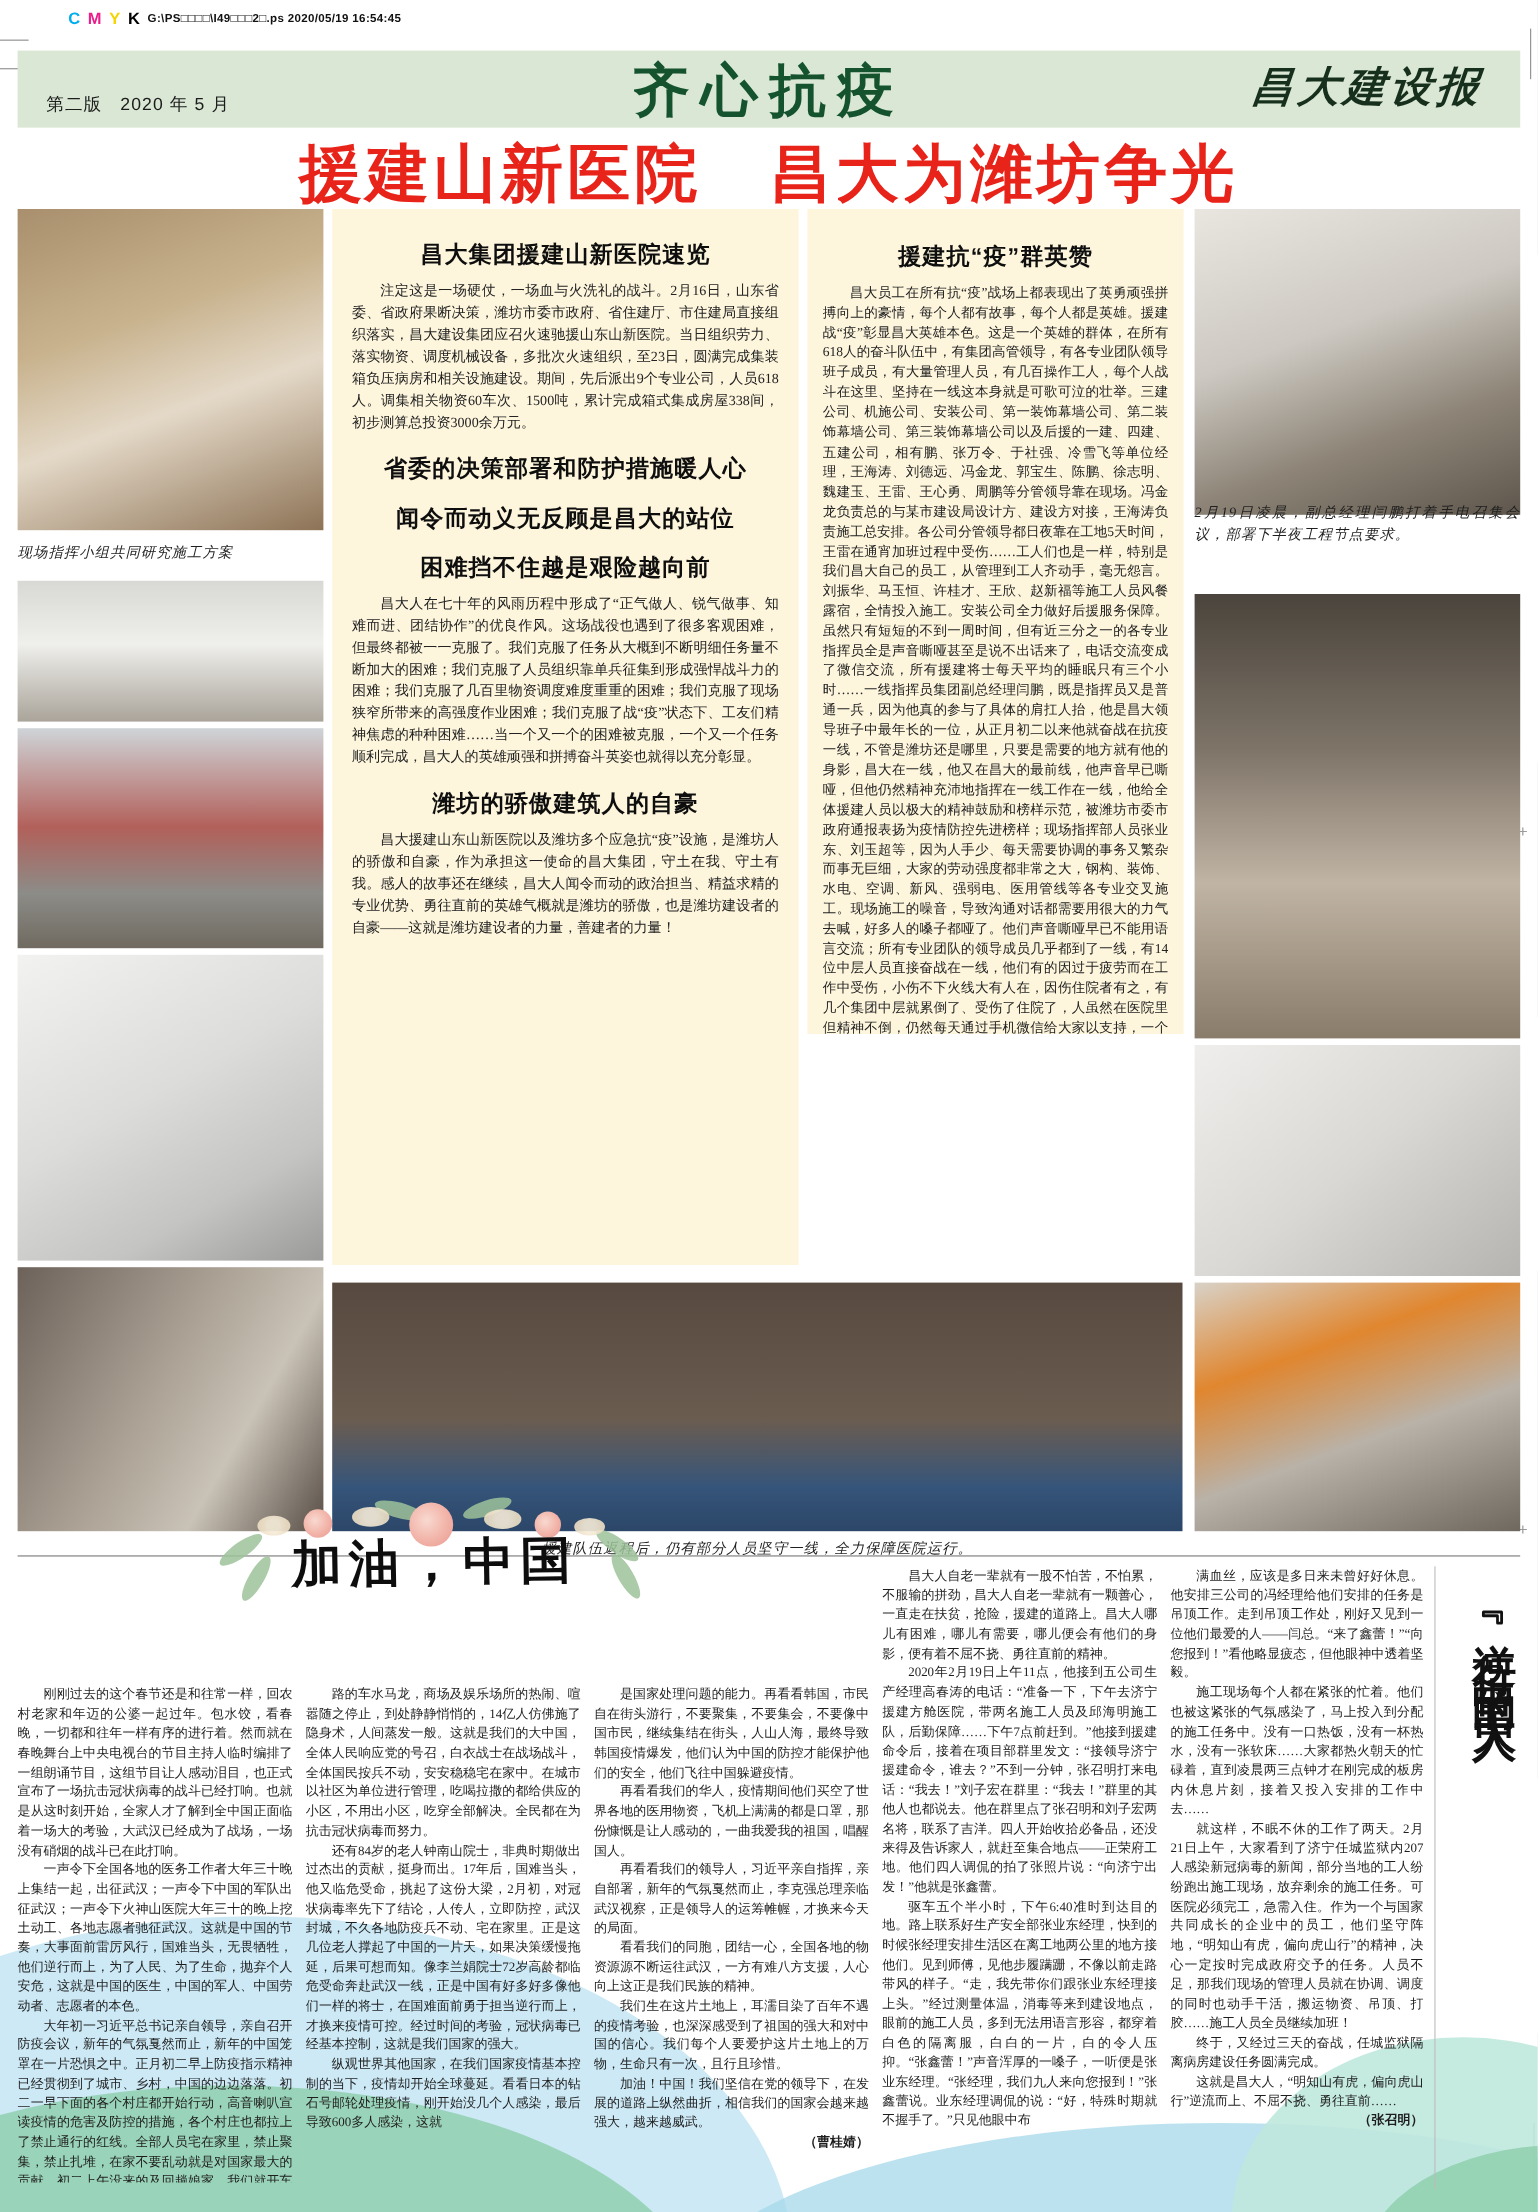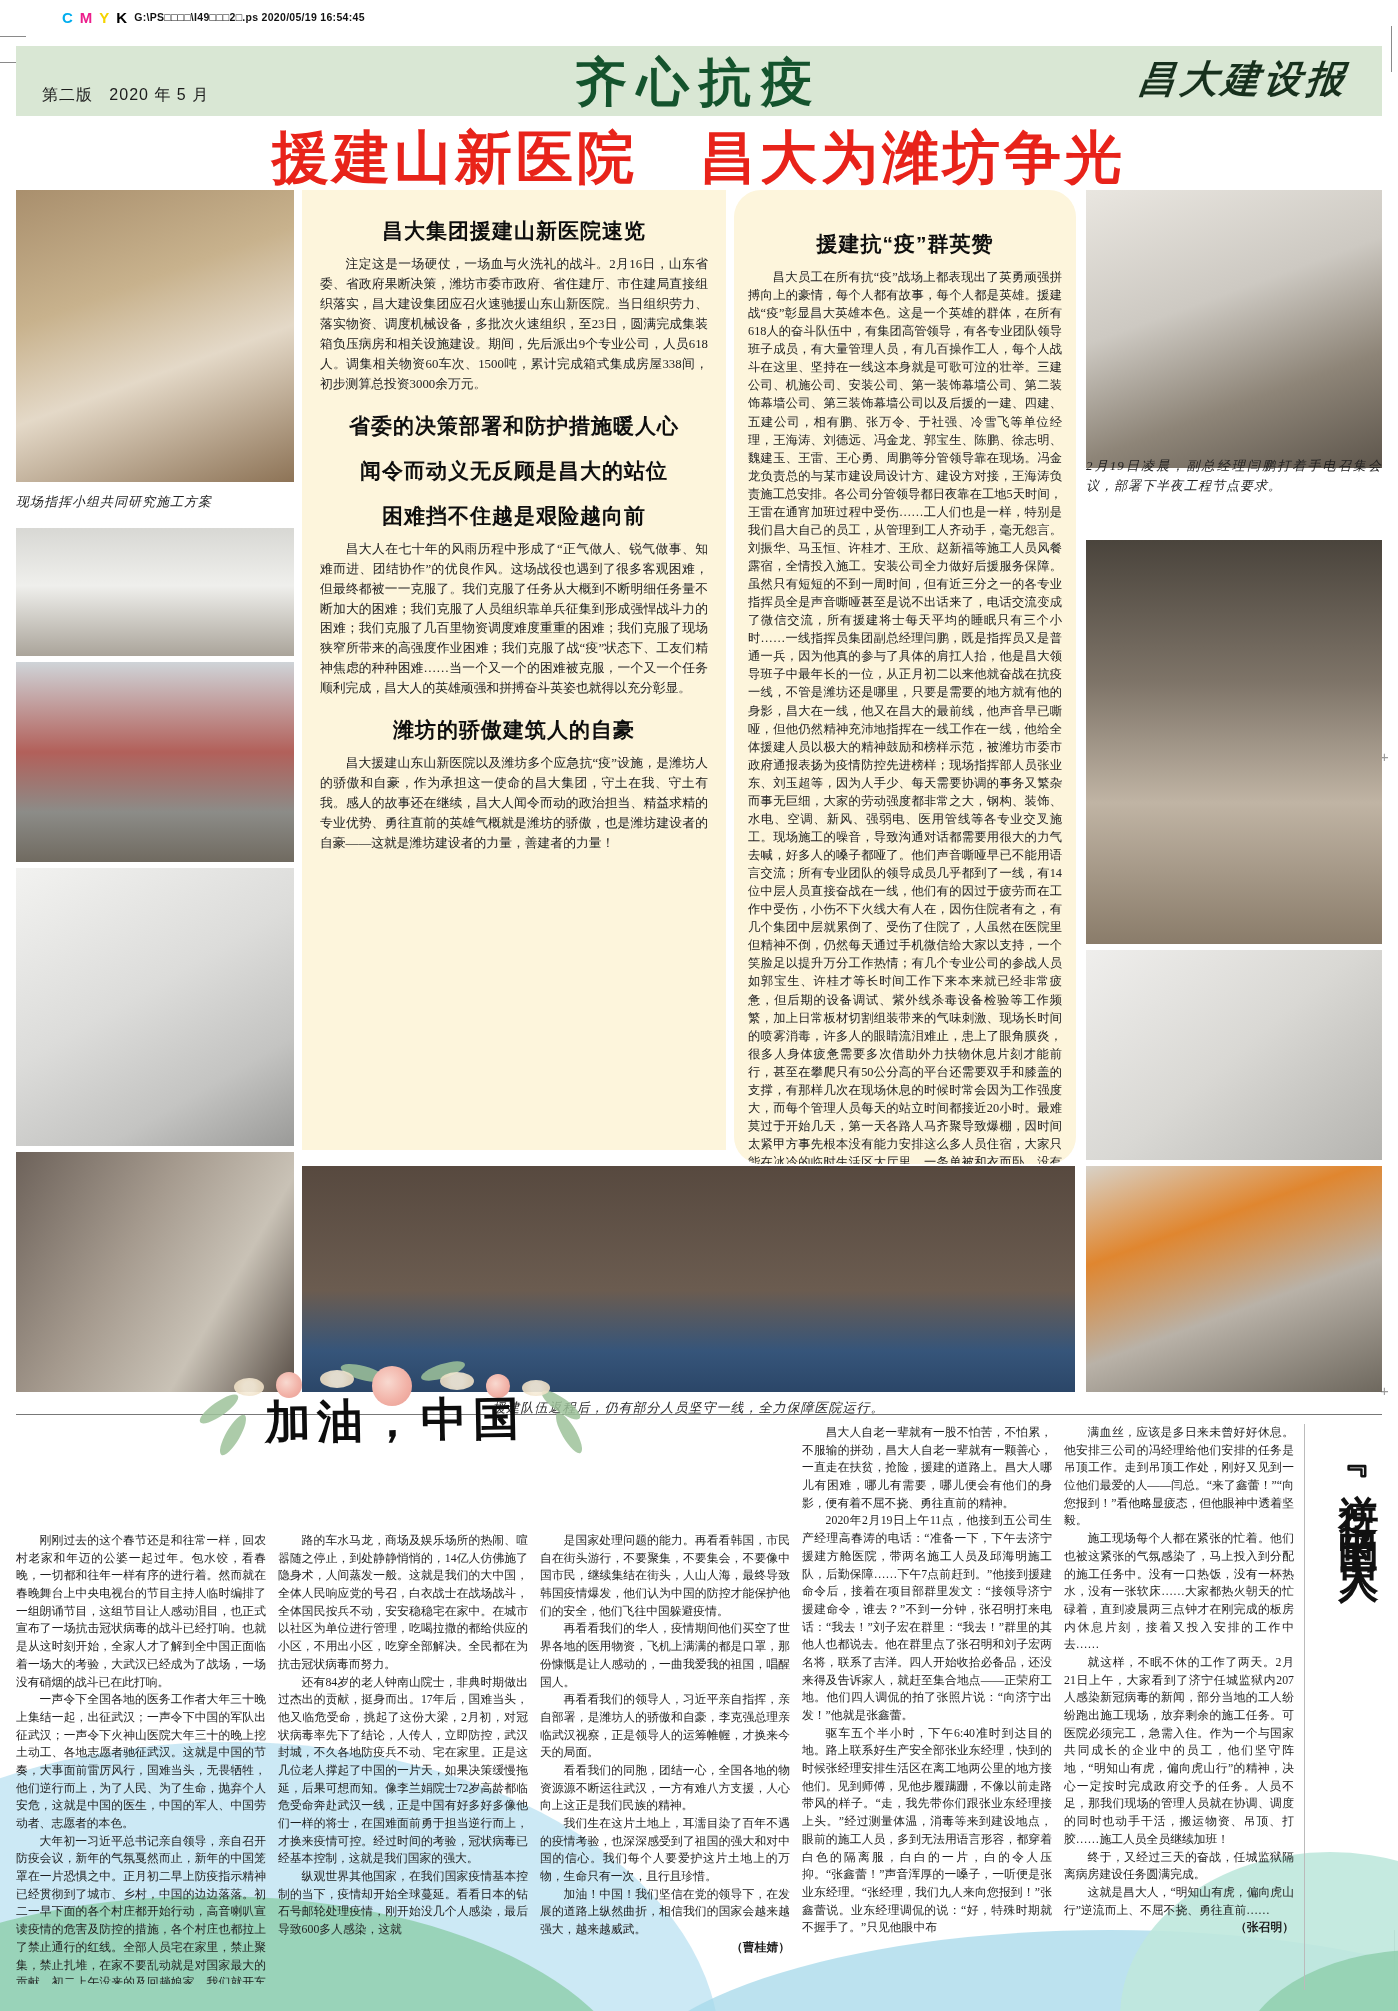--- a/index.html
+++ b/index.html
@@ -47,21 +47,21 @@
   .ph-group{left:302px;top:1166px;width:773px;height:226px;
      background:linear-gradient(180deg,#57493f 0%,#6b5c50 55%,#36557a 82%,#2b4668 100%);}
   .caption{position:absolute;font-family:"Liberation Serif",serif;font-style:italic;font-size:13px;
            color:#1f1f1f;letter-spacing:1px;line-height:1.55;}
   .cap-l{left:16px;top:492px;width:278px;text-align:left;}
   .cap-r{left:1086px;top:456px;width:296px;text-align:justify;}
   .cap-g{left:302px;top:1398px;width:773px;text-align:center;}
   
   .panel{position:absolute;background:#fdf5dc;box-sizing:border-box;overflow:hidden;}
   .panel-center{left:302px;top:190px;width:424px;height:960px;padding:10px 18px 8px;}
-  .panel-side{left:734px;top:190px;width:342px;height:974px;padding:23px 14px 8px;border-radius:27px;}
+  .panel-side{left:734px;top:190px;width:342px;height:750px;padding:12px 14px 8px;}
   .sec-head{font-size:21px;font-weight:800;text-align:center;color:#0e0e0e;margin:17px 0 10px;letter-spacing:1px;}
   .panel .para{font-family:"Liberation Serif",serif;font-size:12.8px;line-height:1.56;text-align:justify;
                text-indent:2em;margin:0 0 2px;color:#222;}
   .panel-side .para{font-size:12.3px;line-height:1.47;}
   
   .divider{position:absolute;left:16px;top:1414px;width:1366px;height:1px;background:#777;}
   .wave{position:absolute;border-radius:50%;z-index:0;}
   .wave-blue-left{left:-260px;top:1742px;width:980px;height:620px;background:#bfe3f2;opacity:.8;}
   .wave-green-left{left:-220px;top:1896px;width:860px;height:420px;background:#8fcfae;opacity:.85;}
   .wave-blue-mid{left:620px;top:1930px;width:980px;height:330px;background:#a5d8ea;opacity:.75;}
@@ -184,21 +184,21 @@
     </div>
   <div class="bcol b-col2">
       <p class="para">路的车水马龙，商场及娱乐场所的热闹、喧嚣随之停止，到处静静悄悄的，14亿人仿佛施了隐身术，人间蒸发一般。这就是我们的大中国，全体人民响应党的号召，白衣战士在战场战斗，全体国民按兵不动，安安稳稳宅在家中。在城市以社区为单位进行管理，吃喝拉撒的都给供应的小区，不用出小区，吃穿全部解决。全民都在为抗击冠状病毒而努力。</p>
       <p class="para">还有84岁的老人钟南山院士，非典时期做出过杰出的贡献，挺身而出。17年后，国难当头，他又临危受命，挑起了这份大梁，2月初，对冠状病毒率先下了结论，人传人，立即防控，武汉封城，不久各地防疫兵不动、宅在家里。正是这几位老人撑起了中国的一片天，如果决策缓慢拖延，后果可想而知。像李兰娟院士72岁高龄都临危受命奔赴武汉一线，正是中国有好多好多像他们一样的将士，在国难面前勇于担当逆行而上，才换来疫情可控。经过时间的考验，冠状病毒已经基本控制，这就是我们国家的强大。</p>
       <p class="para">纵观世界其他国家，在我们国家疫情基本控制的当下，疫情却开始全球蔓延。看看日本的钻石号邮轮处理疫情，刚开始没几个人感染，最后导致600多人感染，这就</p>
     </div>
   <div class="bcol b-col3">
     <div>
         <p class="para">是国家处理问题的能力。再看看韩国，市民自在街头游行，不要聚集，不要集会，不要像中国市民，继续集结在街头，人山人海，最终导致韩国疫情爆发，他们认为中国的防控才能保护他们的安全，他们飞往中国躲避疫情。</p>
         <p class="para">再看看我们的华人，疫情期间他们买空了世界各地的医用物资，飞机上满满的都是口罩，那份慷慨是让人感动的，一曲我爱我的祖国，唱醒国人。</p>
-        <p class="para">再看看我们的领导人，习近平亲自指挥，亲自部署，是潍坊人的骄傲和自豪，李克强总理亲临武汉视察，正是领导人的运筹帷幄，才换来今天的局面。</p>
+        <p class="para">再看看我们的领导人，习近平亲自指挥，亲自部署，新年的气氛戛然而止，李克强总理亲临武汉视察，正是领导人的运筹帷幄，才换来今天的局面。</p>
         <p class="para">看看我们的同胞，团结一心，全国各地的物资源源不断运往武汉，一方有难八方支援，人心向上这正是我们民族的精神。</p>
         <p class="para">我们生在这片土地上，耳濡目染了百年不遇的疫情考验，也深深感受到了祖国的强大和对中国的信心。我们每个人要爱护这片土地上的万物，生命只有一次，且行且珍惜。</p>
         <p class="para">加油！中国！我们坚信在党的领导下，在发展的道路上纵然曲折，相信我们的国家会越来越强大，越来越威武。</p>
       </div>
     <p class="para signature">（曹桂婧）</p>
   </div>
 
   <div class="bcol b-col4">
       <p class="para">昌大人自老一辈就有一股不怕苦，不怕累，不服输的拼劲，昌大人自老一辈就有一颗善心，一直走在扶贫，抢险，援建的道路上。昌大人哪儿有困难，哪儿有需要，哪儿便会有他们的身影，便有着不屈不挠、勇往直前的精神。</p>
       <p class="para">2020年2月19日上午11点，他接到五公司生产经理高春涛的电话：“准备一下，下午去济宁援建方舱医院，带两名施工人员及邱海明施工队，后勤保障……下午7点前赶到。”他接到援建命令后，接着在项目部群里发文：“接领导济宁援建命令，谁去？”不到一分钟，张召明打来电话：“我去！”刘子宏在群里：“我去！”群里的其他人也都说去。他在群里点了张召明和刘子宏两名将，联系了吉洋。四人开始收拾必备品，还没来得及告诉家人，就赶至集合地点——正荣府工地。他们四人调侃的拍了张照片说：“向济宁出发！”他就是张鑫蕾。</p>

